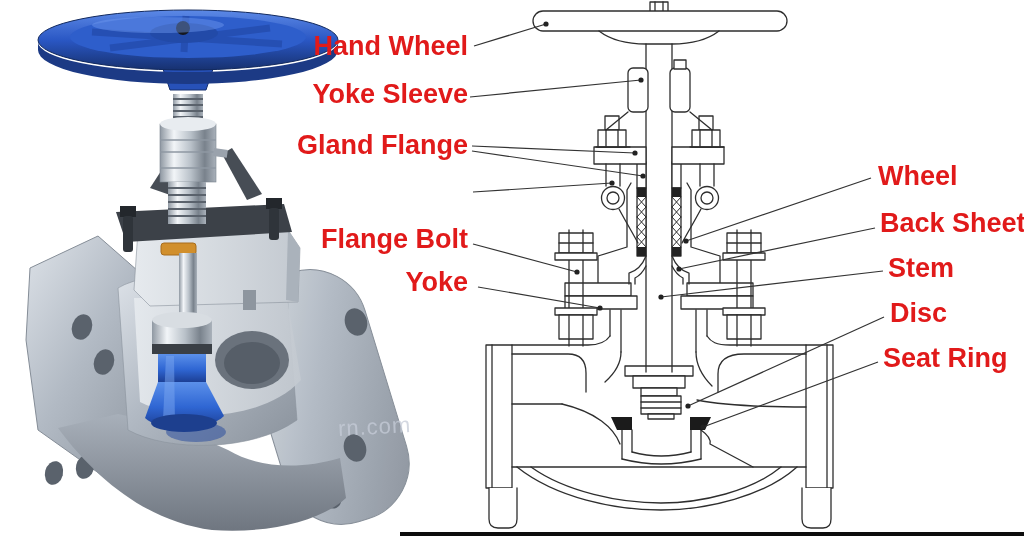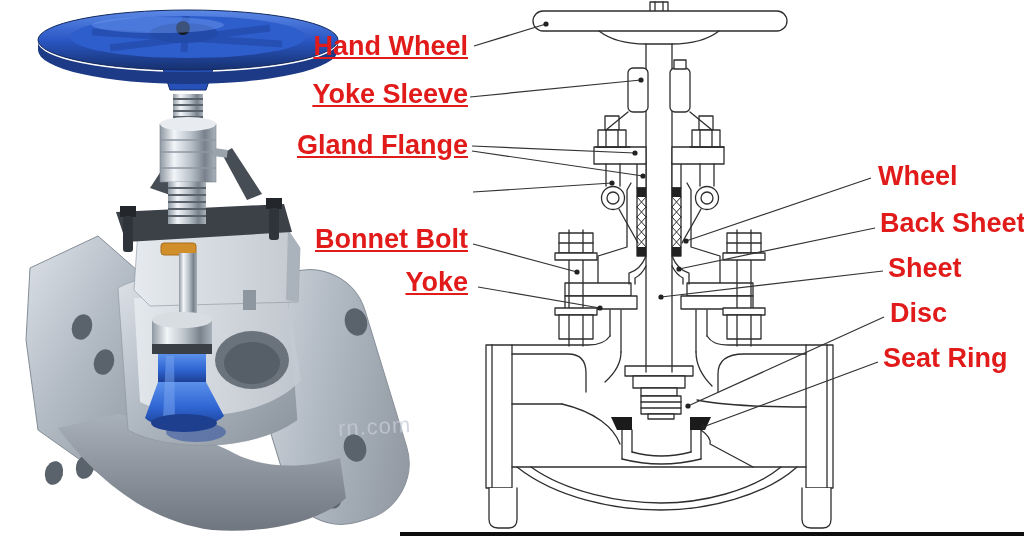--- a/index.html
+++ b/index.html
@@ -12,21 +12,21 @@
     overflow:hidden;font-family:"Liberation Sans",sans-serif;
   }
   #scene{position:absolute;left:0;top:0;}
   .lbl{
     position:absolute;
     font:700 27px/1.0 "Liberation Sans",sans-serif;
     color:var(--label);
     white-space:nowrap;
     letter-spacing:0px;
   }
-  .lbl.left-col{text-align:right;text-decoration:underline;}
+  .lbl.left-col{text-align:right;}
   .watermark{
     position:absolute;left:338px;top:414px;
     font:400 22px "Liberation Sans",sans-serif;
     color:#c6ccd8;opacity:.75;
     transform:rotate(-3deg);
     letter-spacing:1px;
   }
 </style>
 </head>
 <body>
@@ -284,23 +284,23 @@
       <circle cx="688" cy="406" r="2.6"></circle>
         <circle cx="703" cy="427" r="2.6"></circle>
     </g>
 
     <rect x="400" y="532" width="624" height="4" fill="#0d0d0d"></rect>
   </svg>
 
   <div class="lbl left-col" style="right:556px;top:33px">Hand Wheel</div>
   <div class="lbl left-col" style="right:556px;top:132px">Gland Flange</div>
   <div class="lbl left-col" style="right:556px;top:81px">Yoke Sleeve</div>
-  <div class="lbl left-col" style="right:556px;top:226px">Bonnet Bolt</div>
+  <div class="lbl left-col" style="right:556px;top:226px">Flange Bolt</div>
   <div class="lbl left-col" style="right:556px;top:269px">Yoke</div>
 
   <div class="lbl" style="left:878px;top:163px">Wheel</div>
   <div class="lbl" style="left:880px;top:210px">Back Sheet</div>
-  <div class="lbl" style="left:888px;top:255px">Sheet</div>
+  <div class="lbl" style="left:888px;top:255px">Stem</div>
   <div class="lbl" style="left:890px;top:300px">Disc</div>
   <div class="lbl" style="left:883px;top:345px">Seat Ring</div>
 
   <span class="watermark">rn.com</span>
 </div>
 
 </body></html>

